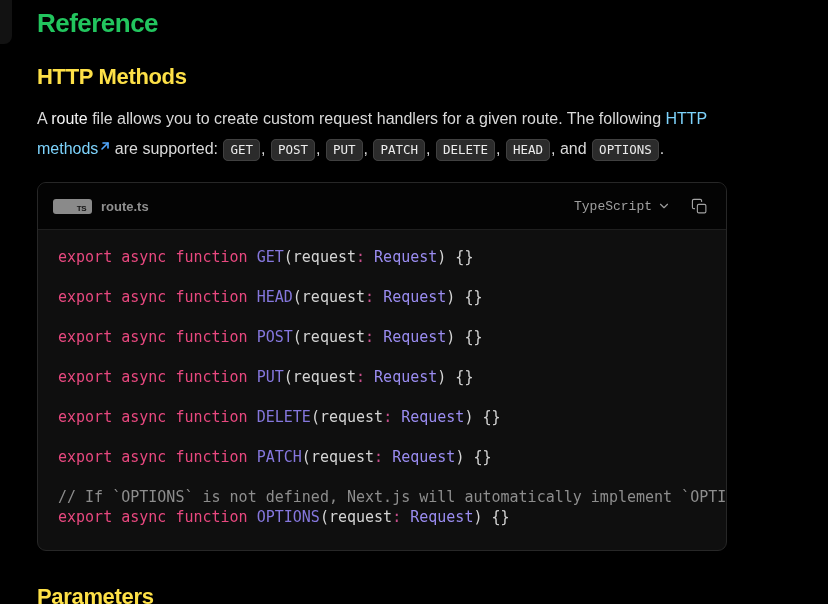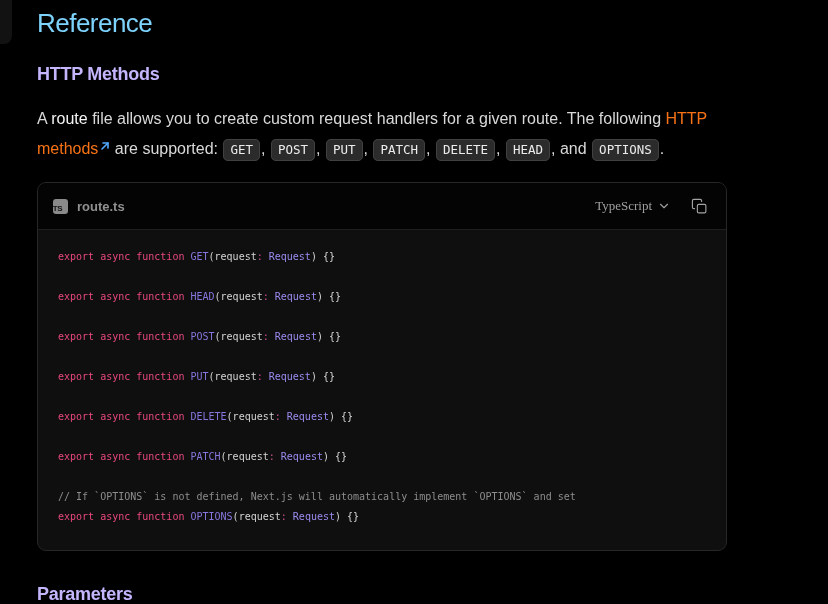--- a/index.html
+++ b/index.html
@@ -17,44 +17,44 @@
     position: absolute;
     left: 0; top: 0;
     width: 12px; height: 44px;
     background: #121212;
     border-bottom-right-radius: 8px;
   }
   .page-title {
     position: absolute;
     left: 37px; top: 8px;
     font-size: 26px;
-    font-weight: 400;
+    font-weight: 700;
     letter-spacing: -0.02em;
-    color: #7dd3fc;
+    color: #22c55e;
   }
   .section-heading {
     position: absolute;
     left: 37px;
-    font-size: 18px;
+    font-size: 22px;
     font-weight: 700;
     letter-spacing: -0.015em;
-    color: #c4b5fd;
+    color: #fde047;
   }
   .heading-http { top: 64px; }
   .heading-params { top: 584px; }
   .intro {
     position: absolute;
     left: 37px; top: 104px;
     width: 694px;
     font-size: 16px;
     line-height: 29.5px;
     color: #d9d9d9;
   }
   .seg-bold { font-weight: 400; color: #f5f5f5; }
-  .seg-link { color: #f97316; text-decoration: none; cursor: pointer; }
+  .seg-link { color: #7dd3fc; text-decoration: none; cursor: pointer; }
   .seg-link svg { margin-left: 2px; vertical-align: 3px; }
   .seg-code {
     font-family: "DejaVu Sans Mono", "Liberation Mono", monospace;
     font-size: 12.5px;
     color: #ececec;
     background: #2b2b2b;
     border: 1px solid #404040;
     border-radius: 5px;
     padding: 2px 6px 3px 6px;
     margin: 0 1px;
@@ -72,21 +72,21 @@
   }
   .code-header {
     display: flex;
     align-items: center;
     height: 47px;
     padding: 0 14px 0 15px;
     background: #040404;
     border-bottom: 1px solid #1f1f1f;
   }
   .ts-file-icon {
-    width: 15px; height: 15px;
+    width: 39px; height: 15px;
     background: #8a8a8a;
     border-radius: 3px;
     color: #141414;
     font-size: 8px;
     font-weight: 700;
     display: flex;
     align-items: flex-end;
     justify-content: flex-end;
     padding: 0 6px 1px 0;
     letter-spacing: -0.5px;
@@ -98,21 +98,21 @@
     font-weight: bold;
   }
   .header-spacer { flex: 1; }
   .lang-select {
     display: flex;
     align-items: center;
     gap: 5px;
     background: none;
     border: none;
     color: #a0a0a0;
-    font-family: Liberation Serif, serif;
+    font-family: Liberation Mono, monospace;
     font-size: 13px;
     cursor: pointer;
     padding: 4px 2px;
     margin-left: 45px;
   }
   .copy-btn {
     background: none;
     border: none;
     margin-left: 14px;
     padding: 4px;
@@ -120,21 +120,21 @@
     display: flex;
     align-items: center;
   }
   .code-body {
     padding: 17px 0 0 20px;
     overflow: hidden;
     height: 321px;
   }
   .code-line {
     font-family: "DejaVu Sans Mono", "Liberation Mono", monospace;
-    font-size: 10px;
+    font-size: 15px;
     line-height: 20px;
     height: 20px;
     white-space: pre;
   }
   .tok-kw { color: #e8487f; }
   .tok-fn { color: #8577dd; }
   .tok-ty { color: #9a8cf0; }
   .tok-co { color: #c9508d; }
   .tok-pl { color: #d4d4d4; }
   .tok-cm { color: #8d8d8d; }

